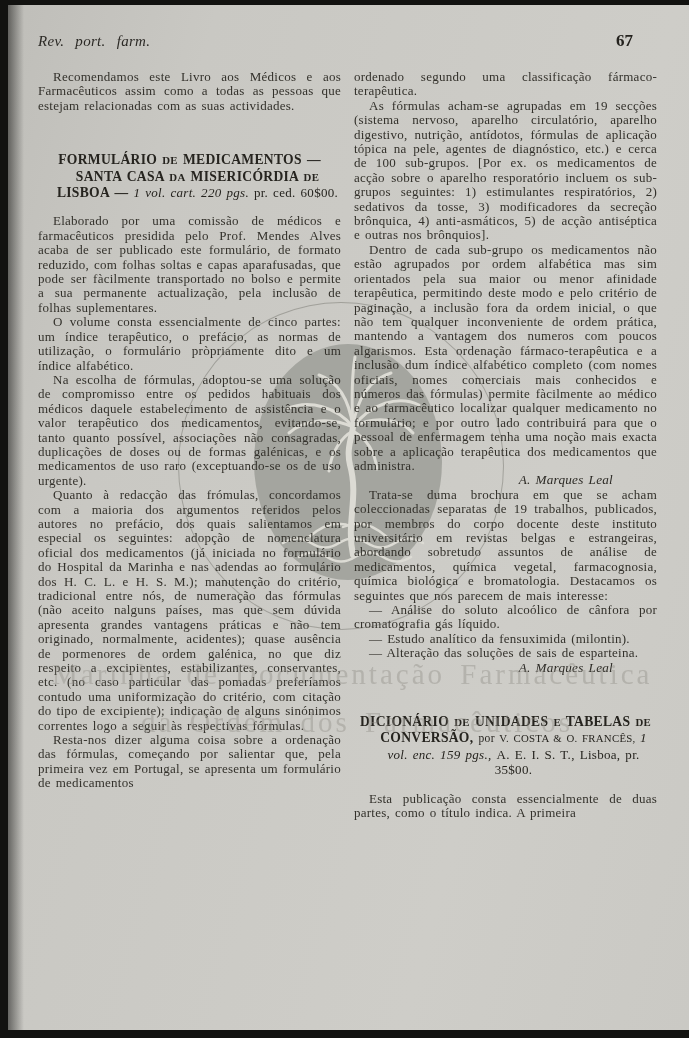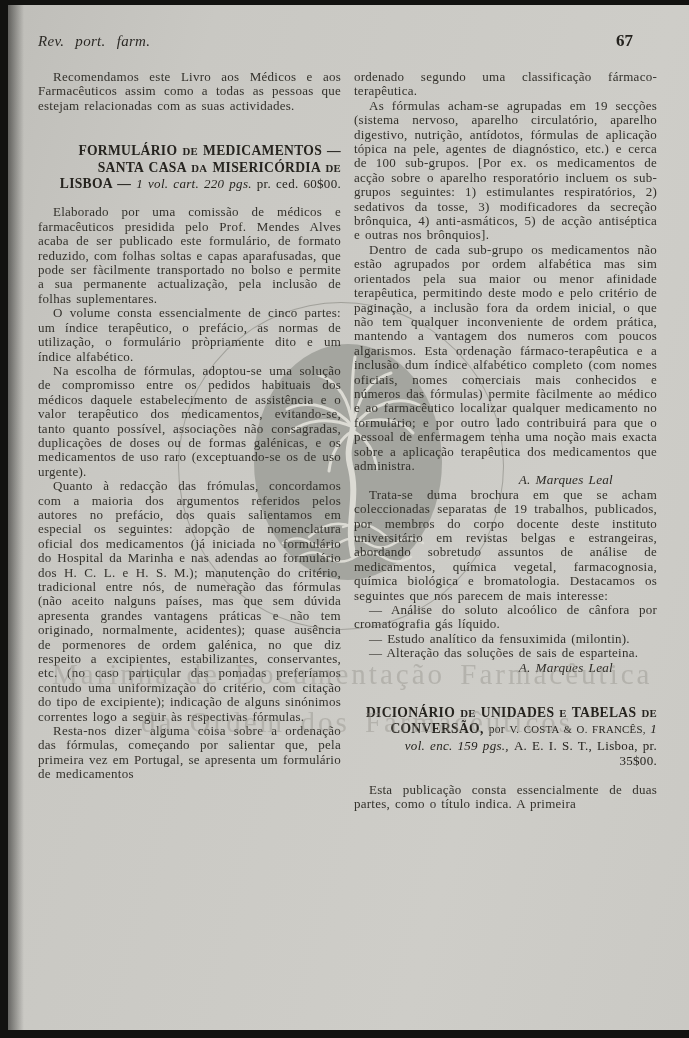--- a/index.html
+++ b/index.html
@@ -27,21 +27,21 @@
   
   .col{position:absolute;top:65px;width:303px;height:957px;overflow:hidden;
     text-align:justify;font-size:13px;line-height:14.4px;color:#33312b;
     letter-spacing:.25px;word-spacing:1.4px;z-index:2;}
   .col-left{left:30px;}
   .col-right{left:346px;}
   .col p{margin:0;text-indent:15px;}
   .col p.cont{text-indent:0;}
   .sig{text-align:right;font-style:italic;padding-right:44px;margin:3px 0 2px;
     font-size:13.2px;color:#2c2a25;}
-  .review-head{margin:30px 0 14px;padding-left:16px;text-indent:-16px;text-align:right;
+  .review-head{margin:39px 0 14px;padding-left:16px;text-indent:-16px;text-align:center;
     font-size:13.6px;line-height:15.4px;font-weight:bold;color:#26241f;letter-spacing:.3px;}
   .review-head .b{font-weight:bold;}
   .review-head .bs{font-weight:bold;font-size:10.8px;}
   .review-head .i{font-weight:normal;font-style:italic;font-size:13px;}
   .review-head .r{font-weight:normal;font-size:13px;}
   .review-head .rs{font-weight:normal;font-size:11.5px;}
   .review-head .sc{font-weight:normal;font-size:10.8px;}
 
   
   .wm{position:absolute;white-space:nowrap;z-index:3;

